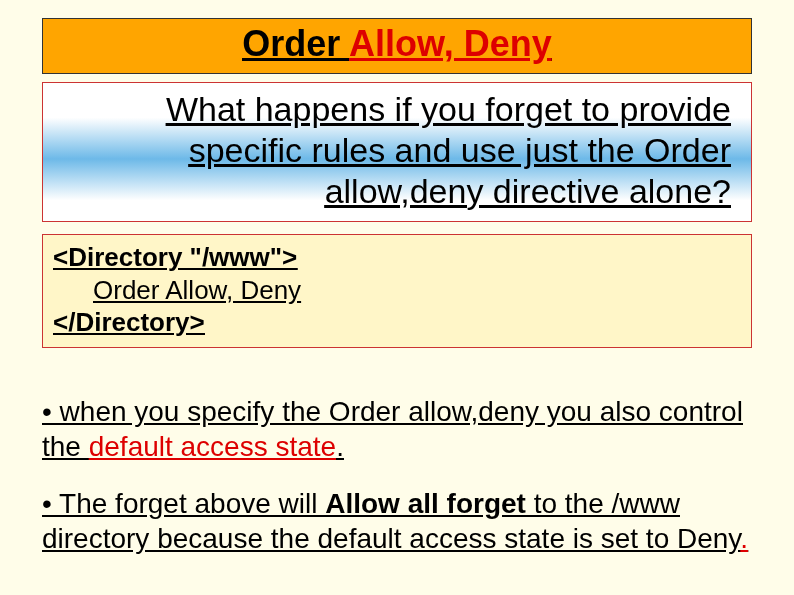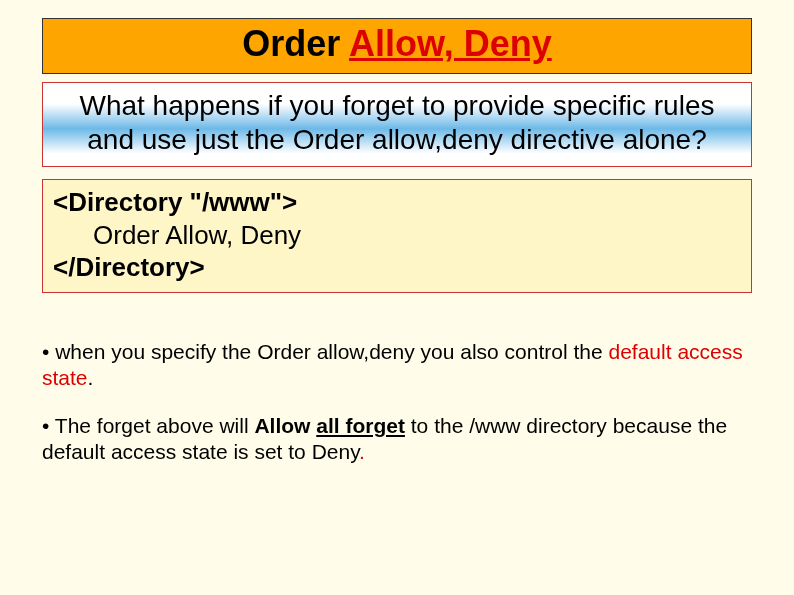--- a/index.html
+++ b/index.html
@@ -1,15 +1,15 @@
 <!DOCTYPE html>
 <html><head>
 <meta charset="utf-8">
 <style>
-  * { margin: 0; padding: 0; box-sizing: border-box; }
+  * { margin: 0; padding: 0; box-sizing: border-box; text-decoration: underline; }
   body {
     width: 794px;
     height: 595px;
     background: #fffde9;
     font-family: Arial, Helvetica, sans-serif;
     padding: 18px 42px;
     position: relative;
   }
   .title-bar {
     background: #ffa500;
@@ -21,40 +21,40 @@
   }
   .title-plain { color: #000; }
   .title-highlight {
     color: #d00;
     text-decoration: underline;
   }
   .question-box {
     margin-top: 8px;
     border: 1px solid #c33;
     background: linear-gradient(to bottom, #ffffff 0%, #ffffff 25%, #6db9e8 55%, #ffffff 85%, #ffffff 100%);
-    text-align: center;
-    font-size: 28px;
+    text-align: right;
+    font-size: 34px;
     padding: 6px 20px 10px 20px;
     line-height: 1.2;
     color: #000;
   }
   .code-box {
     margin-top: 12px;
     background: #fff6c8;
     border: 1px solid #c33;
     padding: 6px 10px 8px 10px;
     font-size: 26px;
     line-height: 1.25;
     color: #000;
   }
   .code-box .bold { font-weight: bold; }
   .code-box .indent { padding-left: 40px; display: inline-block; }
   .bullet-section {
     margin-top: 46px;
-    font-size: 21px;
+    font-size: 28px;
     line-height: 1.25;
     color: #000;
   }
   .bullet-section p { margin-bottom: 22px; }
   .red-text { color: #d00; }
   .bold { font-weight: bold; }
   .underline { text-decoration: underline; }
 </style>
 </head>
 <body>

